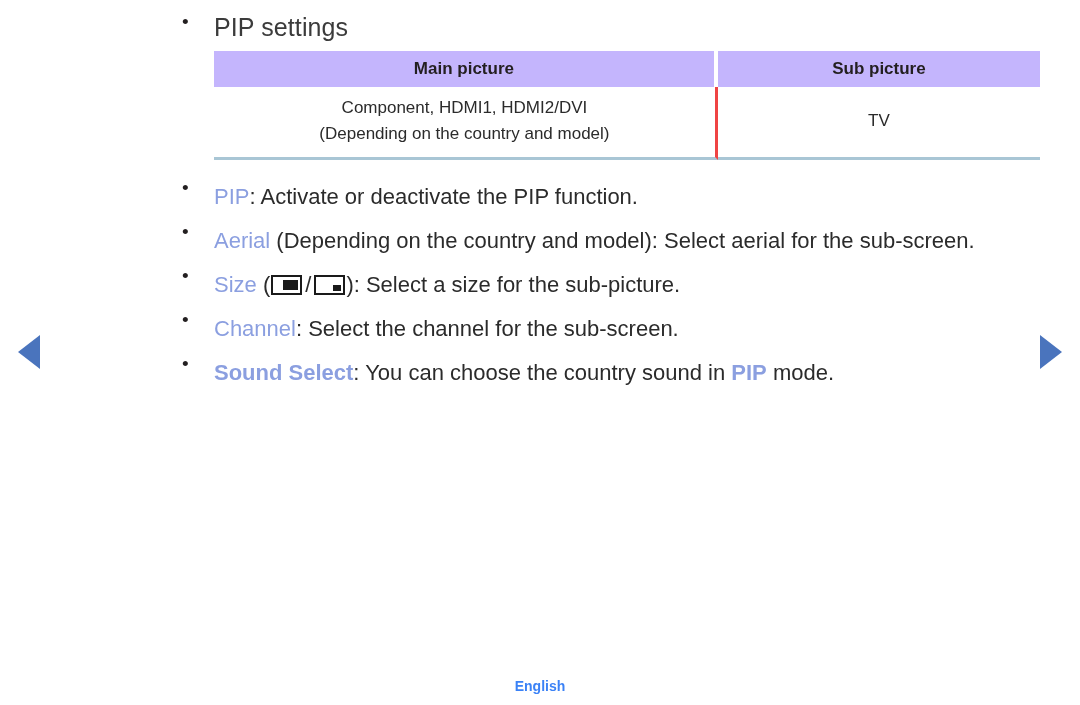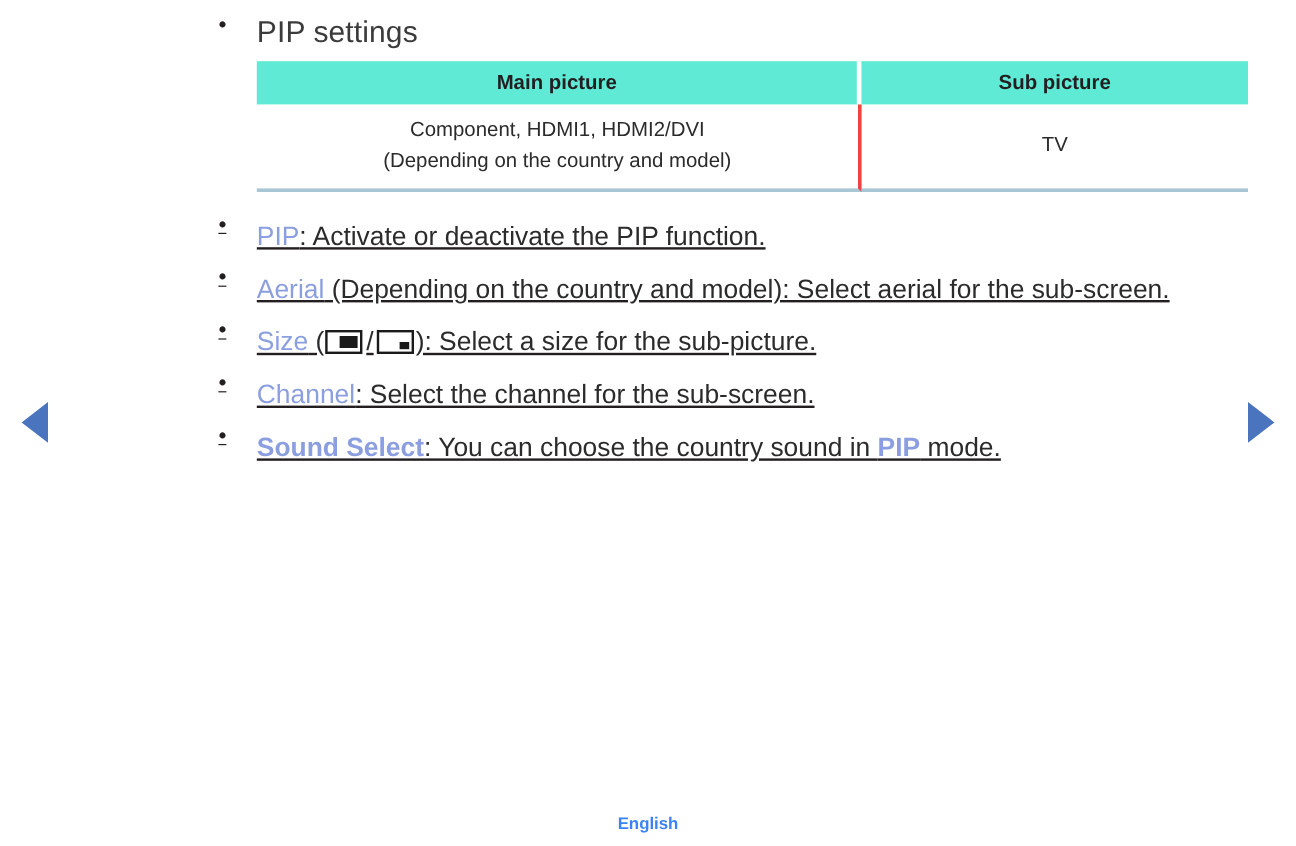--- a/index.html
+++ b/index.html
@@ -68,21 +68,21 @@
 
   
   .pip-table{
     margin-top:9px;
     margin-left:38px;
     width:826px;
     border-collapse:separate;
     border-spacing:0;
   }
   .pip-table th{
-    background:#5eead4;
+    background:#c4b5fd;
     color:#231f20;
     font-size:17px;
     font-weight:700;
     height:36px;
     text-align:center;
     border:0;
     padding:0 7px;
   }
   .pip-table th.first{ border-right:4px solid #ffffff; }
   .pip-table td{
@@ -91,21 +91,21 @@
     color:#2b2b2b;
     text-align:center;
     vertical-align:middle;
     padding:8px 6px 10px;
     border-bottom:3px solid #a9c6d5;
   }
   .pip-table td.first{ border-right:3px solid #ef4444; }
   .pip-table td .line{ display:block; line-height:26px; }
 
   
-  .list{ margin-top:18px;text-decoration:underline; }
+  .list{ margin-top:18px; }
   .list .bullet-row{ margin-bottom:6px; }
   .para{
     font-size:22px;
     line-height:38px;
     color:#2b2b2b;
     flex:1 1 auto;
   }
   .kw{ color:#8b9fe0; }
   .kw-bold{ color:#8b9fe0; font-weight:700; }
 

